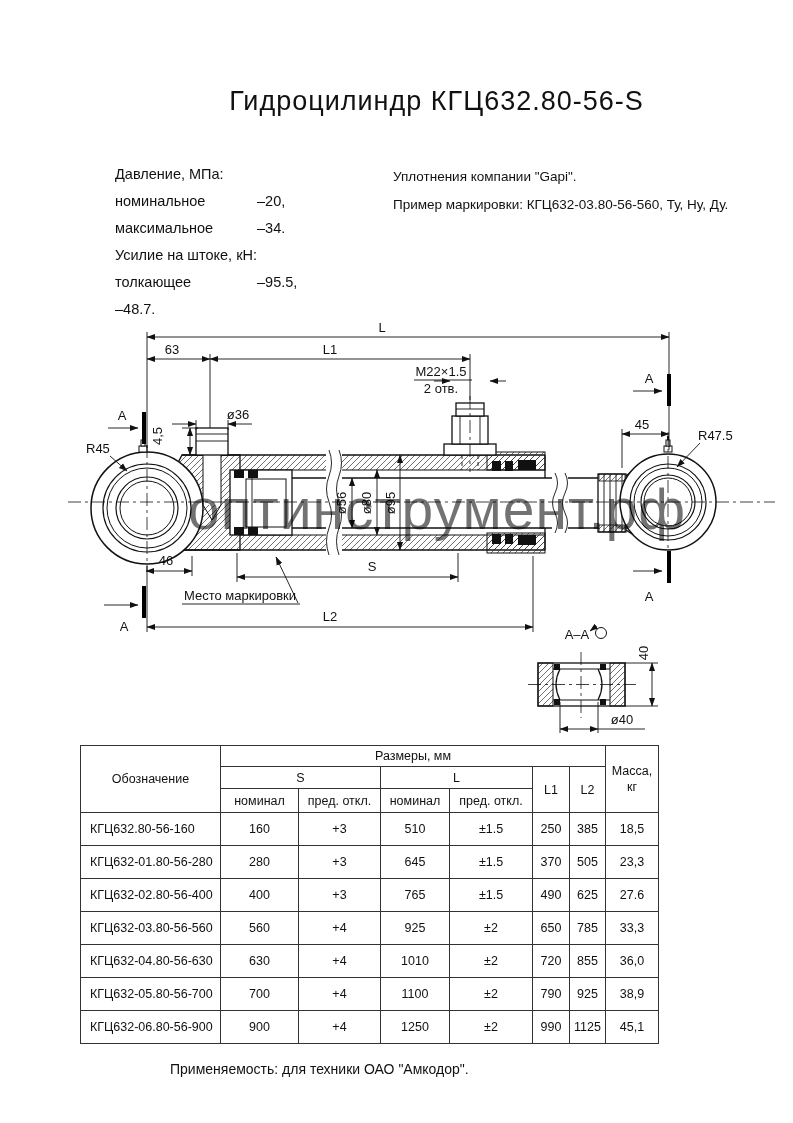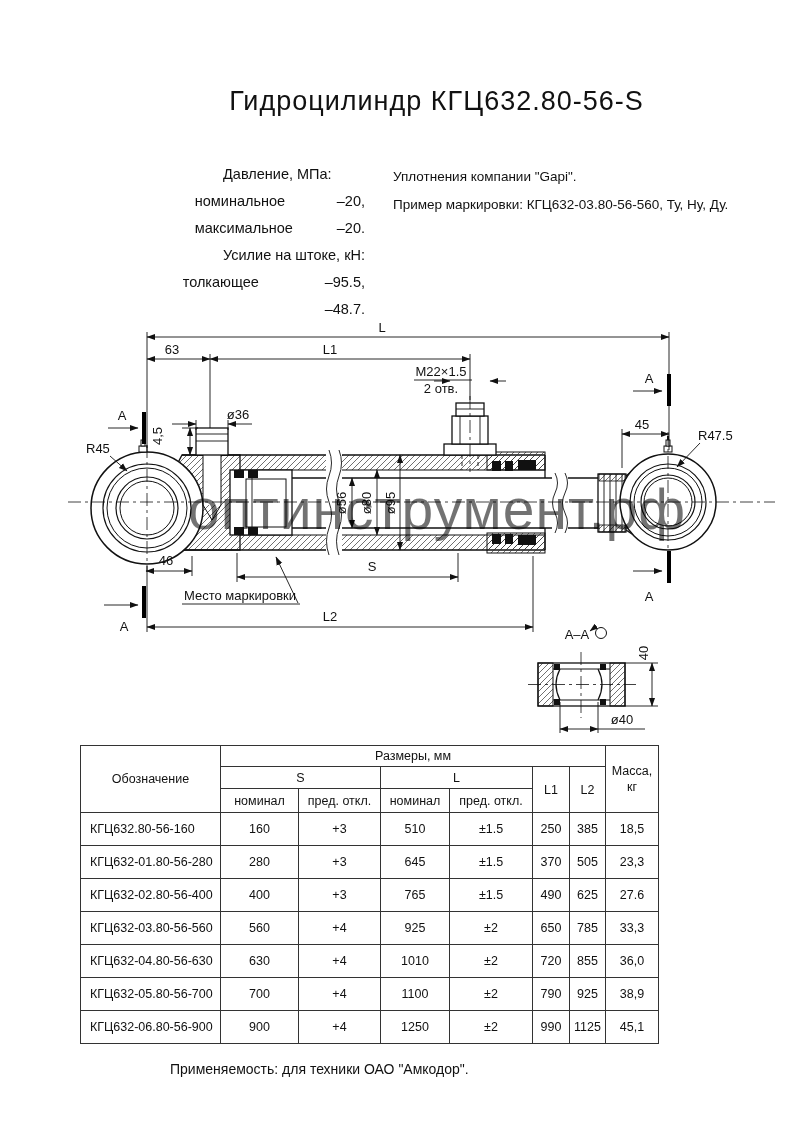--- a/index.html
+++ b/index.html
@@ -1,21 +1,21 @@
 <!DOCTYPE html>
 <html><head>
 <meta charset="utf-8">
 <style>
   html,body{margin:0;padding:0;background:#9a9a9a;}
   .page{position:relative;width:793px;height:1123px;background:#ffffff;margin:0 auto;
         font-family:"Liberation Sans",sans-serif;color:#111;overflow:hidden;}
   .title{position:absolute;top:86px;left:0;width:100%;text-align:center;
          font-size:27px;font-weight:400;letter-spacing:1px;padding-left:40px;}
   .specs-left{position:absolute;left:115px;top:161px;width:250px;font-size:14.5px;}
-  .spec-row{display:flex;height:27px;line-height:27px;justify-content:flex-end;}
+  .spec-row{display:flex;height:27px;line-height:27px;}
   .spec-row .lab{width:142px;}
   .specs-right{position:absolute;left:393px;top:163px;font-size:13.5px;line-height:28px;white-space:nowrap;}
   .watermark{position:absolute;left:188px;top:476px;font-size:57px;font-weight:400;
              color:#000000;opacity:.55;letter-spacing:1px;white-space:nowrap;pointer-events:none;}
   svg.drawing{position:absolute;left:0;top:300px;}
   text.d{font-family:"Liberation Sans",sans-serif;font-size:13px;fill:#111;}
   .dim-table{position:absolute;left:80px;top:745px;border-collapse:collapse;table-layout:fixed;}
   .dim-table th,.dim-table td{border:1px solid #333;font-weight:400;font-size:12.5px;
       text-align:center;padding:0;color:#111;}
   .dim-table td{height:32px;}
@@ -35,21 +35,21 @@
     <div class="spec-row">
       <span class="lab">Давление, МПа:</span>
       <span></span>
       </div>
     <div class="spec-row">
       <span class="lab">номинальное</span>
       <span>–20,</span>
       </div>
     <div class="spec-row">
       <span class="lab">максимальное</span>
-      <span>–20.</span>
+      <span>–34.</span>
       </div>
     <div class="spec-row">
       <span class="lab">Усилие на штоке, кН:</span>
       <span></span>
       </div>
     <div class="spec-row">
       <span class="lab">толкающее</span>
       <span>–95.5,</span>
       </div>
     <div class="spec-row">

